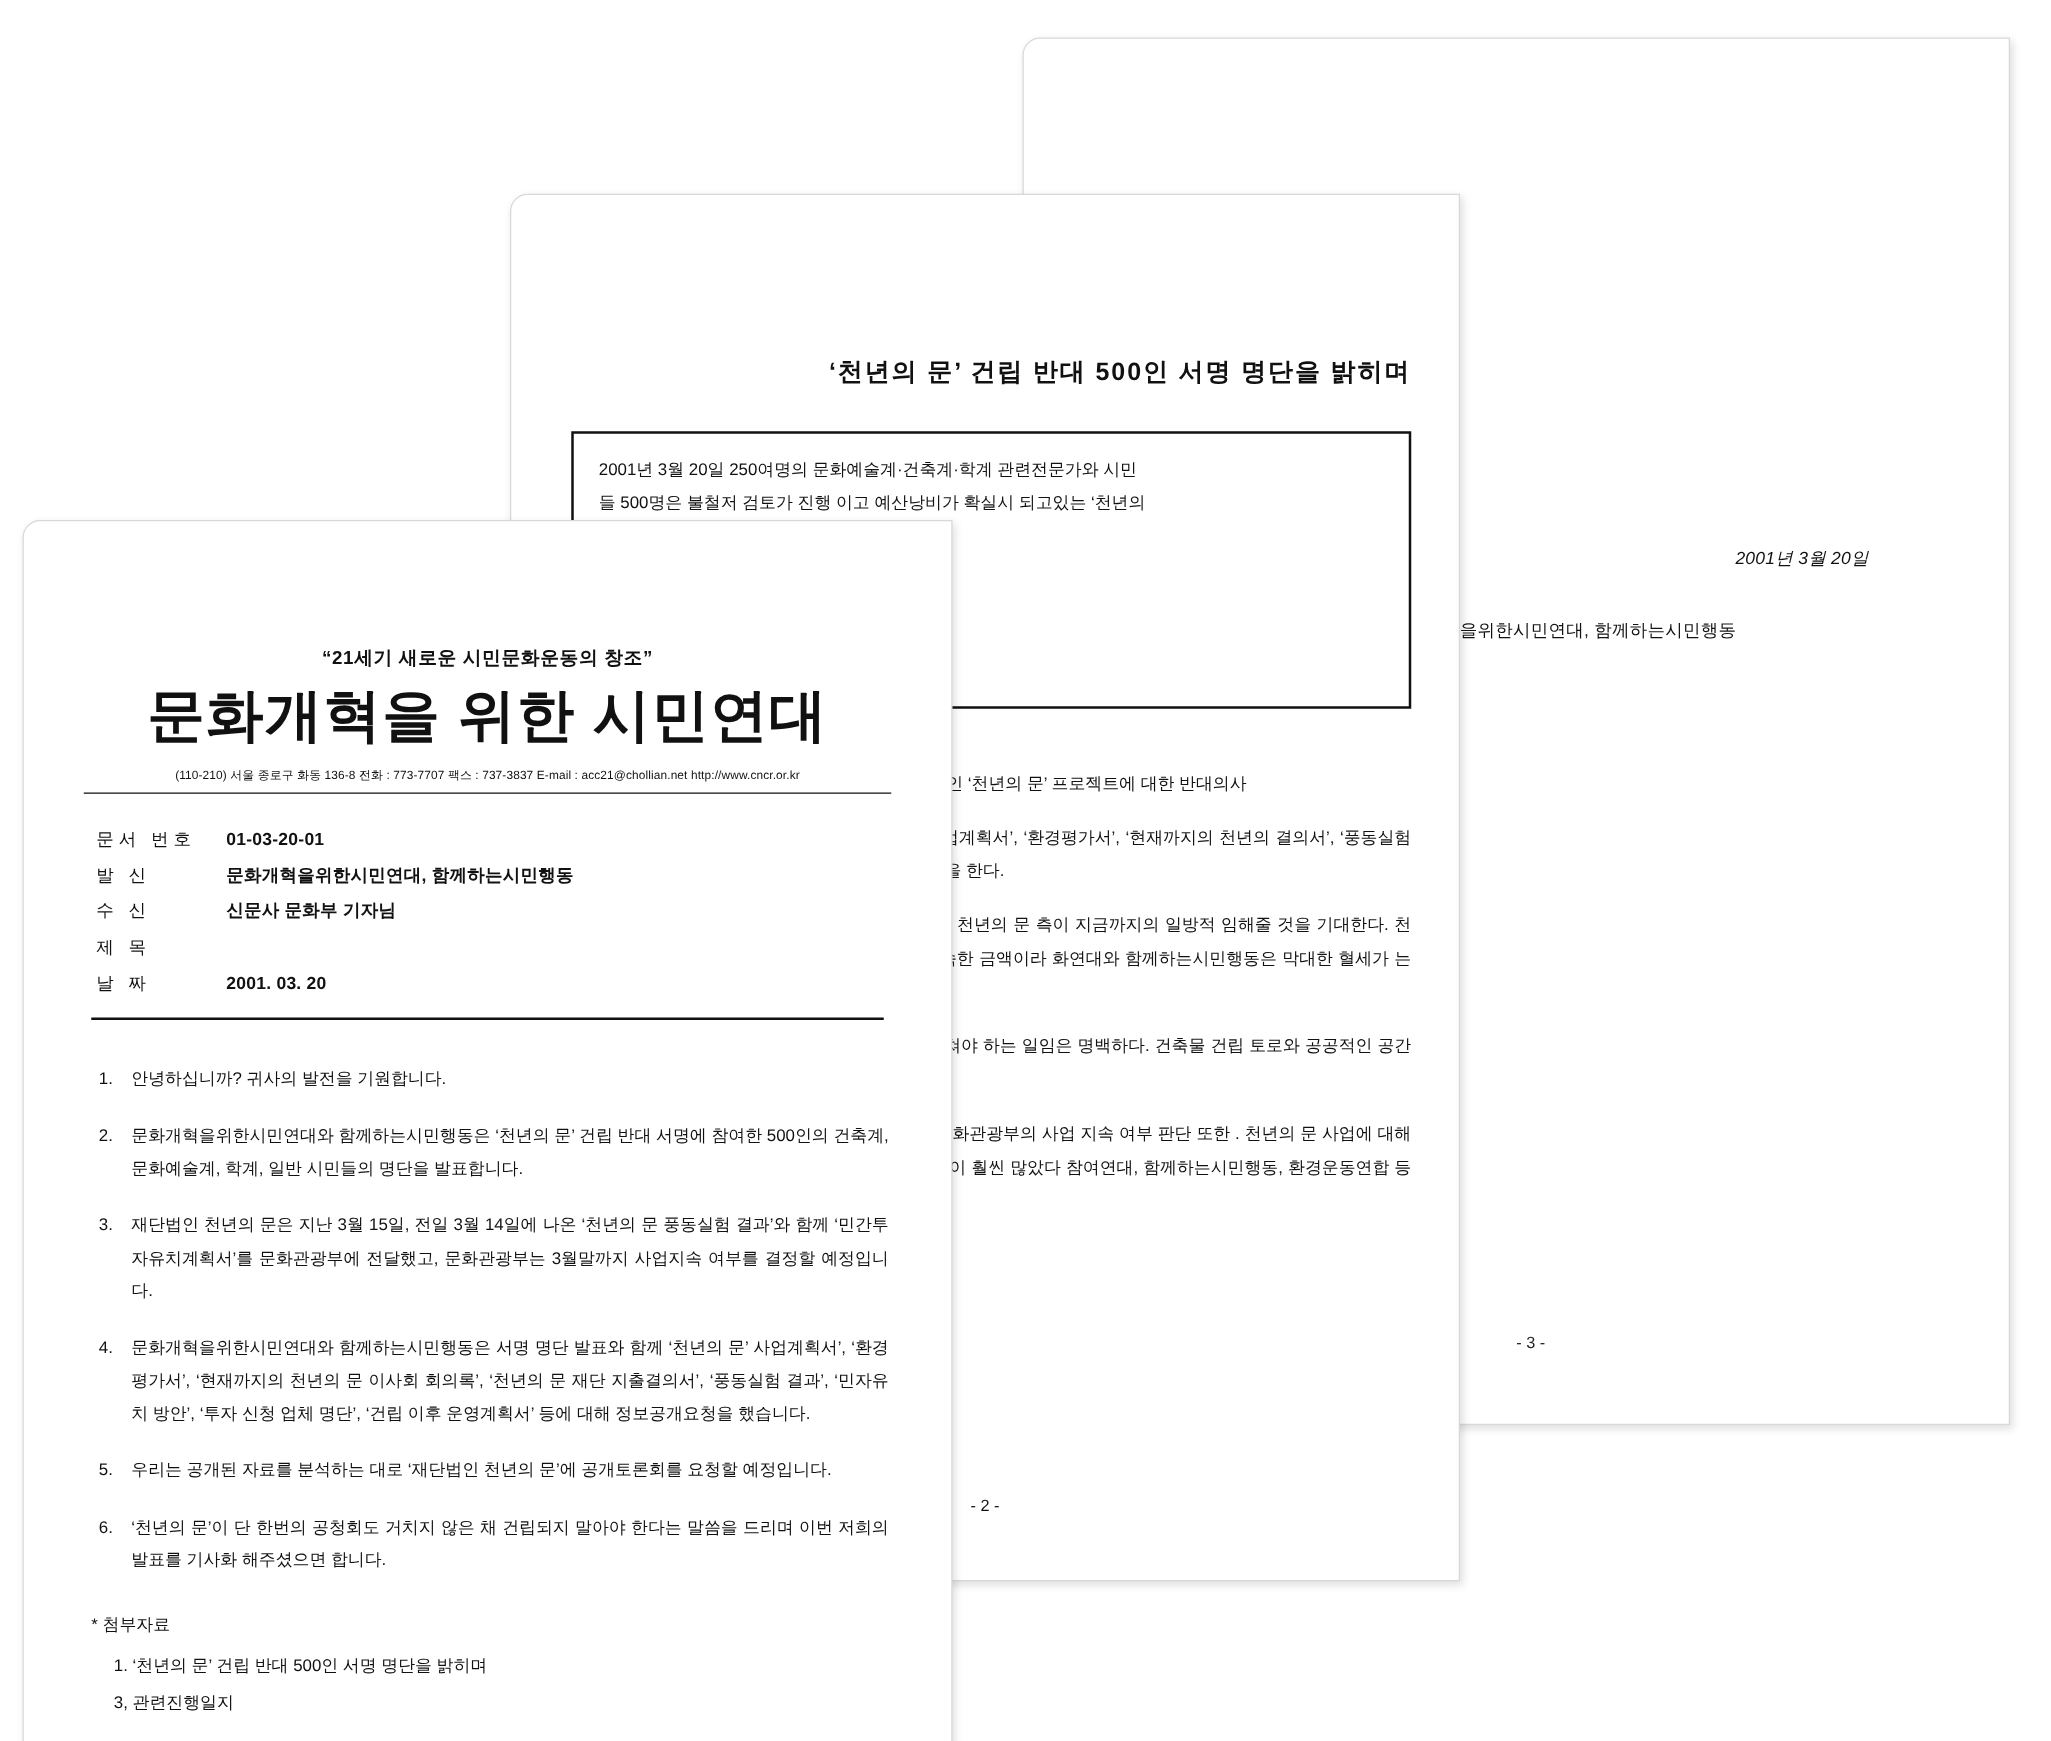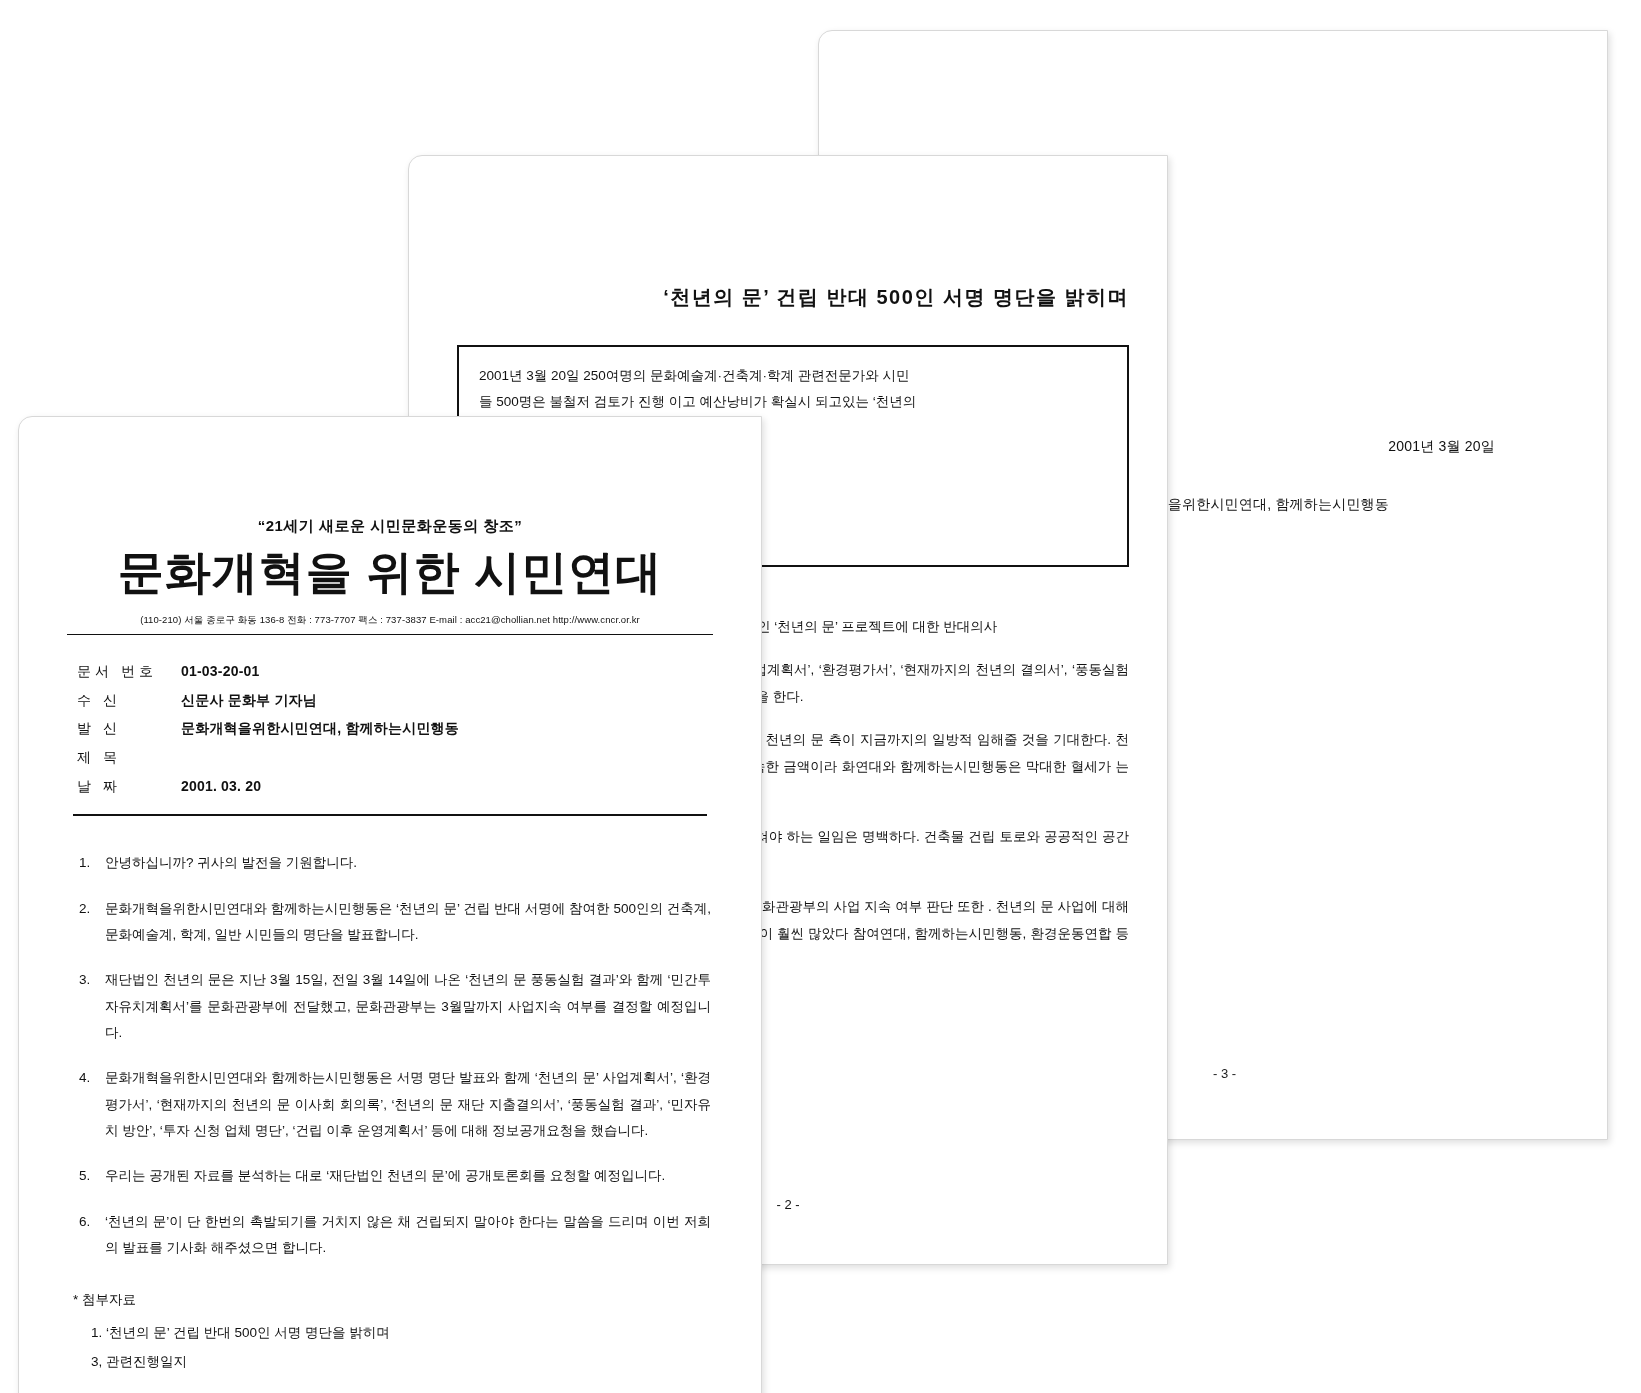--- a/index.html
+++ b/index.html
@@ -39,20 +39,21 @@
     line-height: 2.0;
     text-align: justify;
     letter-spacing: 0.2px;
   }
   #page-back .para p { margin: 0; }
   #page-back .date-line {
     margin-top: 62px;
     text-align: right;
     padding-right: 66px;
     font-size: 14px;
+    font-style: italic;
   }
   #page-back .sign-line {
     margin-top: 30px;
     text-align: center;
     font-size: 14px;
     padding-left: 60px;
   }
   #page-back .pagenum {
     position: absolute;
     bottom: 58px;
@@ -234,28 +235,28 @@
       <div class="lh-org">문화개혁을 위한 시민연대</div>
       <div class="lh-contact">(110-210) 서울 종로구 화동 136-8  전화 : 773-7707  팩스 : 737-3837  E-mail : acc21@chollian.net        http://www.cncr.or.kr</div>
     </div>
 
     <div class="meta">
       <div class="meta-row">
         <span class="meta-label">문서 번호</span>
         <span class="meta-value">01-03-20-01</span>
       </div>
       <div class="meta-row">
+        <span class="meta-label">발    신</span>
+        <span class="meta-value">문화개혁을위한시민연대, 함께하는시민행동</span>
+      </div>
+      <div class="meta-row">
         <span class="meta-label">수    신</span>
         <span class="meta-value">신문사 문화부 기자님</span>
       </div>
       <div class="meta-row">
-        <span class="meta-label">발    신</span>
-        <span class="meta-value">문화개혁을위한시민연대, 함께하는시민행동</span>
-      </div>
-      <div class="meta-row">
         <span class="meta-label">제    목</span>
       </div>
       <div class="meta-row">
         <span class="meta-label">날    짜</span>
         <span class="meta-value">2001.  03.  20</span>
       </div>
     </div>
 
     <div class="rule"></div>
 
@@ -275,21 +276,21 @@
       <div class="item">
         <span class="item-num">4.</span>
         <span class="item-body">문화개혁을위한시민연대와 함께하는시민행동은 서명 명단 발표와 함께 ‘천년의 문’ 사업계획서’, ‘환경평가서’, ‘현재까지의 천년의 문 이사회 회의록’, ‘천년의 문 재단 지출결의서’, ‘풍동실험 결과’, ‘민자유치 방안’, ‘투자 신청 업체 명단’, ‘건립 이후 운영계획서’ 등에 대해 정보공개요청을 했습니다.</span>
       </div>
       <div class="item">
         <span class="item-num">5.</span>
         <span class="item-body">우리는 공개된 자료를 분석하는 대로 ‘재단법인 천년의 문’에 공개토론회를 요청할 예정입니다.</span>
       </div>
       <div class="item">
         <span class="item-num">6.</span>
-        <span class="item-body">‘천년의 문’이 단 한번의 촉발되기를 거치지 않은 채 건립되지 말아야 한다는 말씀을 드리며 이번 저희의 발표를 기사화 해주셨으면 합니다.</span>
+        <span class="item-body">‘천년의 문’이 단 한번의 공청회도 거치지 않은 채 건립되지 말아야 한다는 말씀을 드리며 이번 저희의 발표를 기사화 해주셨으면 합니다.</span>
       </div>
     </div>
 
     <div class="attach-title">* 첨부자료</div>
     <div class="attach-list">
       <div>1. ‘천년의 문’ 건립 반대 500인 서명 명단을 밝히며</div>
       <div>3, 관련진행일지</div>
     </div>
 
   </div>

